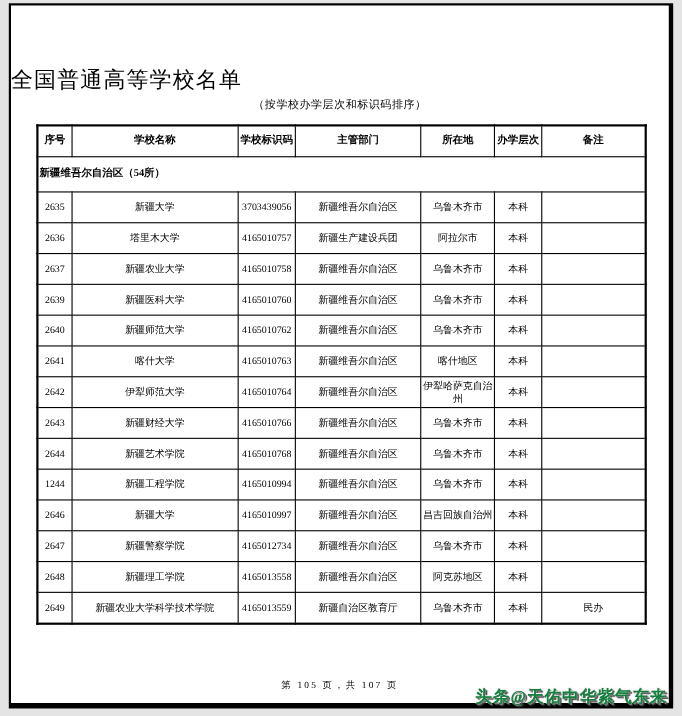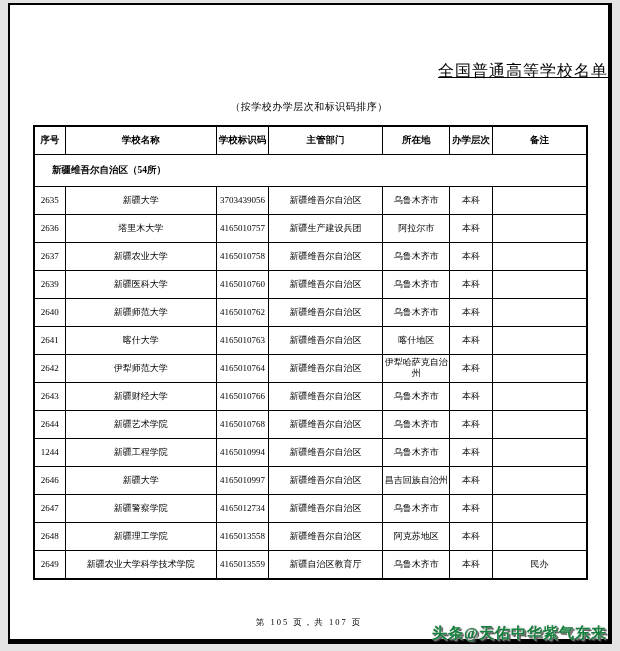--- a/index.html
+++ b/index.html
@@ -22,29 +22,28 @@
     height: 641px;
     box-sizing: border-box;
     background: #ffffff;
     border: 2px solid #000;
     border-right-width: 4px;
     border-bottom-width: 5px;
   }
 
   .doc-title {
     margin-top: 57px;
-    text-align: right;
-    font-size: 16px;
+    text-align: left;
+    font-size: 20px;
     line-height: 1.1;
     letter-spacing: 1px;
     font-weight: 500;
-    text-decoration: underline;
   }
   .doc-subtitle {
-    margin-top: 20px;
+    margin-top: 4px;
     text-align: center;
     font-size: 10px;
     letter-spacing: 0.5px;
   }
 
   table.school-table {
     margin: 11px 0 0 23px;
     width: 555px;
     table-layout: fixed;
     border-collapse: collapse;
@@ -63,21 +62,21 @@
   .school-table thead th {
     height: 27px;
     font-weight: bold;
     font-size: 9.5px;
   }
   .school-table .section-row td {
     height: 31px;
     text-align: left;
     font-weight: bold;
     font-size: 9.5px;
-    padding-left: 17px;
+    padding-left: 1px;
   }
   .school-table tbody.rows td { height: 27px; }
 
   .col-no     { width: 31px; }
   .col-name   { width: 150px; }
   .col-code   { width: 52px; }
   .col-dept   { width: 113px; }
   .col-loc    { width: 67px; }
   .col-level  { width: 42px; }
   .col-note   { width: 94px; }

